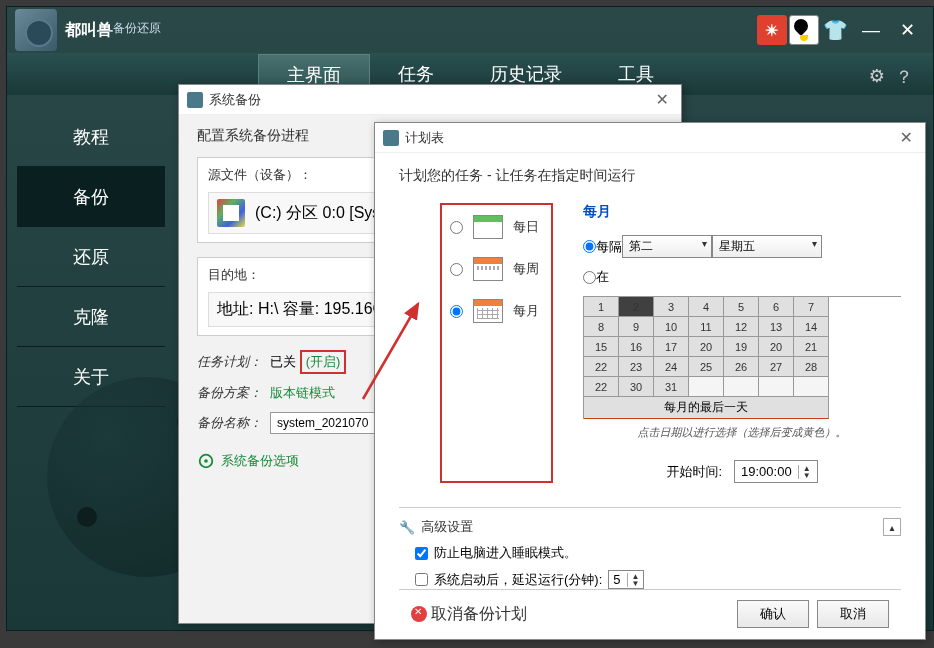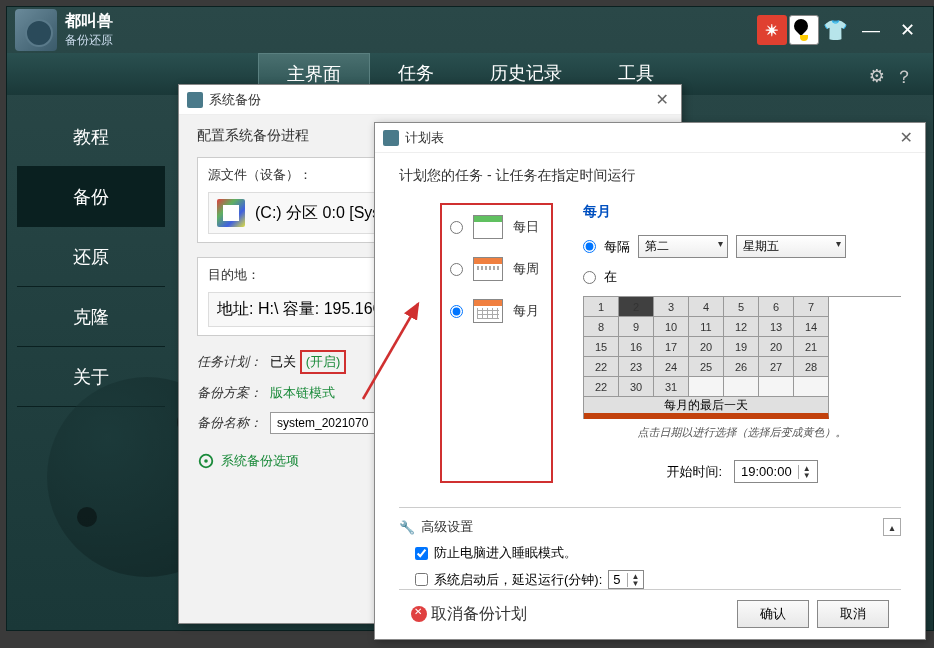--- a/index.html
+++ b/index.html
@@ -3,33 +3,33 @@
   <meta charset="utf-8">
   <style>
     * { box-sizing: border-box; margin: 0; padding: 0; font-family: "Microsoft YaHei", sans-serif; }
     body { background: #3a3a3a; width: 934px; height: 648px; overflow: hidden; position: relative; }
     
     .app-window { position: absolute; top: 6px; left: 6px; width: 928px; height: 625px; background: linear-gradient(180deg, #2a4848 0%, #1a3838 100%); border: 1px solid #0a2020; }
     
     .title-bar { height: 46px; display: flex; align-items: center; padding: 0 8px; }
     .app-icon { width: 42px; height: 42px; background: linear-gradient(135deg, #6a8a9a, #3a5a6a); border-radius: 4px; display: flex; align-items: center; justify-content: center; margin-right: 8px; position: relative; }
     .app-icon::before { content: ''; width: 24px; height: 24px; background: #2a4a5a; border-radius: 50%; position: absolute; right: 4px; bottom: 4px; border: 2px solid #5a7a8a; }
-    .app-titles { display: flex; flex-direction: column; color: #fff; }
+    .app-titles { display: flex; flex-direction: row; color: #fff; }
     .app-title-main { font-size: 16px; font-weight: bold; }
     .app-title-sub { font-size: 12px; color: #cde; }
     .title-spacer { flex: 1; }
     .title-icon-box { width: 30px; height: 30px; margin: 0 1px; display: flex; align-items: center; justify-content: center; border-radius: 3px; }
     .ico-red { background: #e04030; color: #fff; font-size: 16px; font-weight: bold; }
     .ico-pen { background: #fff; border: 1px solid #888; position: relative; }
     .ico-pen::before { content: ''; position: absolute; width: 14px; height: 14px; border-radius: 50% 50% 50% 0; background: #000; transform: rotate(-45deg); top: 3px; left: 4px; }
     .ico-pen::after { content: ''; position: absolute; width: 8px; height: 6px; background: #ffcc00; border-radius: 0 0 4px 4px; bottom: 3px; left: 10px; }
     .ico-shirt { color: #fff; font-size: 20px; }
     .win-btn { color: #fff; font-size: 18px; padding: 0 10px; cursor: pointer; }
     
-    .top-nav { height: 42px; display: flex; align-items: flex-start; justify-content: center; gap: 0; background: linear-gradient(180deg, #2a5050, #1a3838); }
+    .top-nav { height: 42px; display: flex; align-items: center; justify-content: center; gap: 0; background: linear-gradient(180deg, #2a5050, #1a3838); }
     .top-nav-item { padding: 8px 28px; color: #fff; font-size: 18px; cursor: pointer; }
     .top-nav-item.active { background: linear-gradient(180deg, #4a7070, #2a5050); border: 1px solid #5a8080; border-bottom: none; }
     .top-right-ctrl { position: absolute; right: 20px; top: 58px; color: #ccc; font-size: 18px; display: flex; gap: 10px; }
     
     .sidebar { position: absolute; left: 10px; top: 100px; width: 148px; }
     .sidebar-item { height: 60px; display: flex; align-items: center; justify-content: center; color: #fff; font-size: 18px; cursor: pointer; border-bottom: 1px solid #0a2020; }
     .sidebar-item.active { background: #0a2020; }
     
     .bg-circle { position: absolute; left: 40px; top: 370px; width: 200px; height: 200px; border-radius: 50%; background: radial-gradient(circle at 30% 30%, #1a3838, #0a1818); opacity: 0.5; }
     .bg-circle::before, .bg-circle::after { content: ''; position: absolute; border-radius: 50%; background: #000; }
@@ -69,28 +69,28 @@
     .cal-icon::before { content: ''; position: absolute; top: 0; left: 0; right: 0; height: 6px; }
     .cal-daily::before { background: #60c060; }
     .cal-weekly::before { background: #f08040; }
     .cal-monthly::before { background: #f08040; }
     .cal-weekly::after { content: ''; position: absolute; top: 8px; left: 3px; right: 3px; height: 4px; background: repeating-linear-gradient(90deg, #aaa 0 2px, transparent 2px 4px); }
     .cal-monthly::after { content: ''; position: absolute; top: 8px; left: 3px; right: 3px; bottom: 3px; background: repeating-linear-gradient(0deg, #aaa 0 1px, transparent 1px 4px), repeating-linear-gradient(90deg, #aaa 0 1px, transparent 1px 5px); }
     .freq-label { font-size: 13px; color: #333; }
     
     .month-col { flex: 1; }
     .month-title { color: #0050c0; font-size: 14px; font-weight: bold; margin-bottom: 14px; }
-    .radio-row { display: flex; align-items: center; gap: 8px; margin-bottom: 10px; font-size: 13px; }
+    .radio-row { display: flex; align-items: center; gap: 0; margin-bottom: 10px; font-size: 13px; }
     .sel { border: 1px solid #888; padding: 2px 20px 2px 6px; background: #fff linear-gradient(#fff, #eee); position: relative; font-size: 12px; }
     .sel::after { content: '▾'; position: absolute; right: 4px; top: 2px; font-size: 10px; color: #333; }
     .cal-grid { display: grid; grid-template-columns: repeat(7, 35px); border-top: 1px solid #999; border-left: 1px solid #999; margin-bottom: 4px; }
     .cal-cell { height: 20px; border-right: 1px solid #999; border-bottom: 1px solid #999; background: #e0e0e0; font-size: 11px; display: flex; align-items: center; justify-content: center; color: #333; }
     .cal-cell.blank { background: #f5f5f5; }
     .cal-cell.dark { background: #404040; }
-    .cal-lastday { grid-column: 1 / -1; height: 22px; background: #e0e0e0; border-right: 1px solid #999; border-bottom: 6px solid #c2410c; display: flex; align-items: center; justify-content: center; font-size: 12px; }
+    .cal-lastday { grid-column: 1 / -1; height: 22px; background: #e0e0e0; border-right: 1px solid #999; border-bottom: 1px solid #c2410c; display: flex; align-items: center; justify-content: center; font-size: 12px; }
     .cal-hint { font-size: 11px; color: #555; text-align: center; margin-top: 6px; font-style: italic; }
     .time-row { display: flex; align-items: center; justify-content: center; gap: 12px; margin-top: 20px; font-size: 13px; }
     .spinner { border: 1px solid #888; padding: 3px 6px; display: flex; align-items: center; gap: 6px; background: #fff; }
     .spin-btns { display: flex; flex-direction: column; line-height: 7px; font-size: 8px; color: #333; border-left: 1px solid #aaa; padding-left: 4px; }
     
     .adv-section { margin-top: 24px; border-top: 1px solid #ccc; padding-top: 10px; }
     .adv-header { display: flex; align-items: center; gap: 6px; font-size: 13px; color: #333; }
     .adv-item { margin: 8px 0 0 16px; font-size: 13px; display: flex; align-items: center; gap: 6px; }
     .adv-collapse { margin-left: auto; border: 1px solid #aaa; width: 18px; height: 18px; display: flex; align-items: center; justify-content: center; font-size: 10px; }
     

